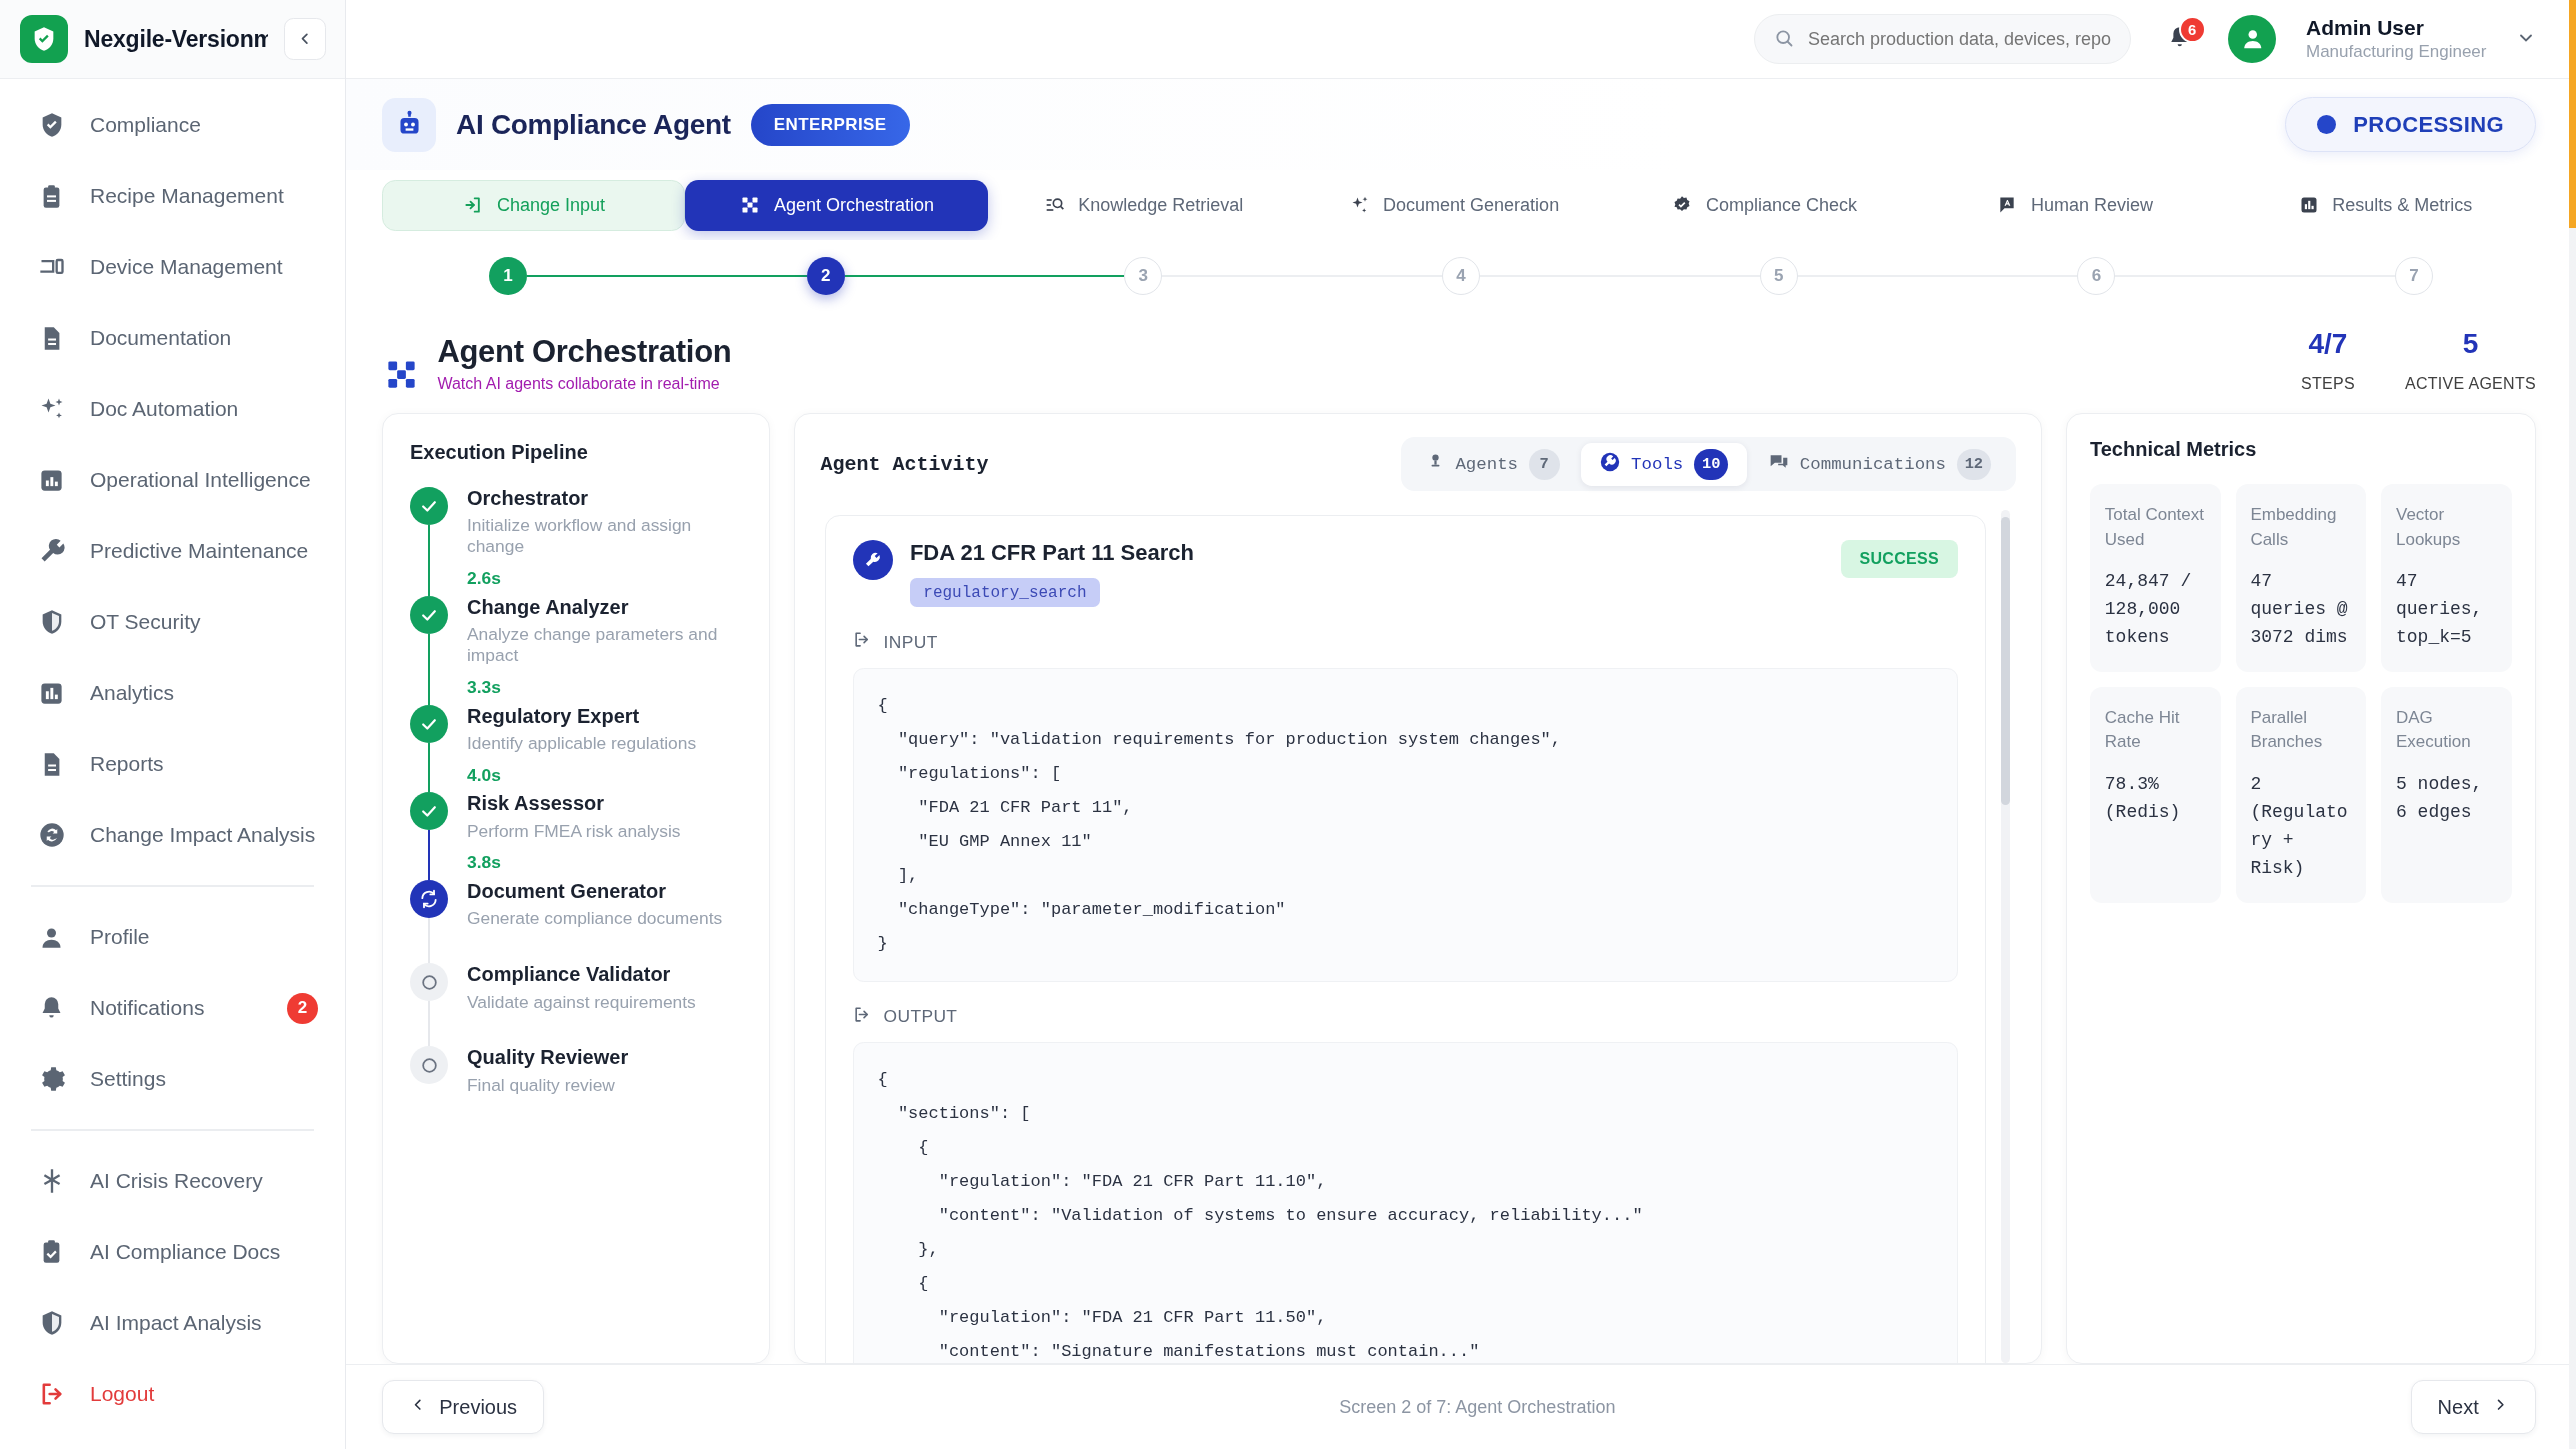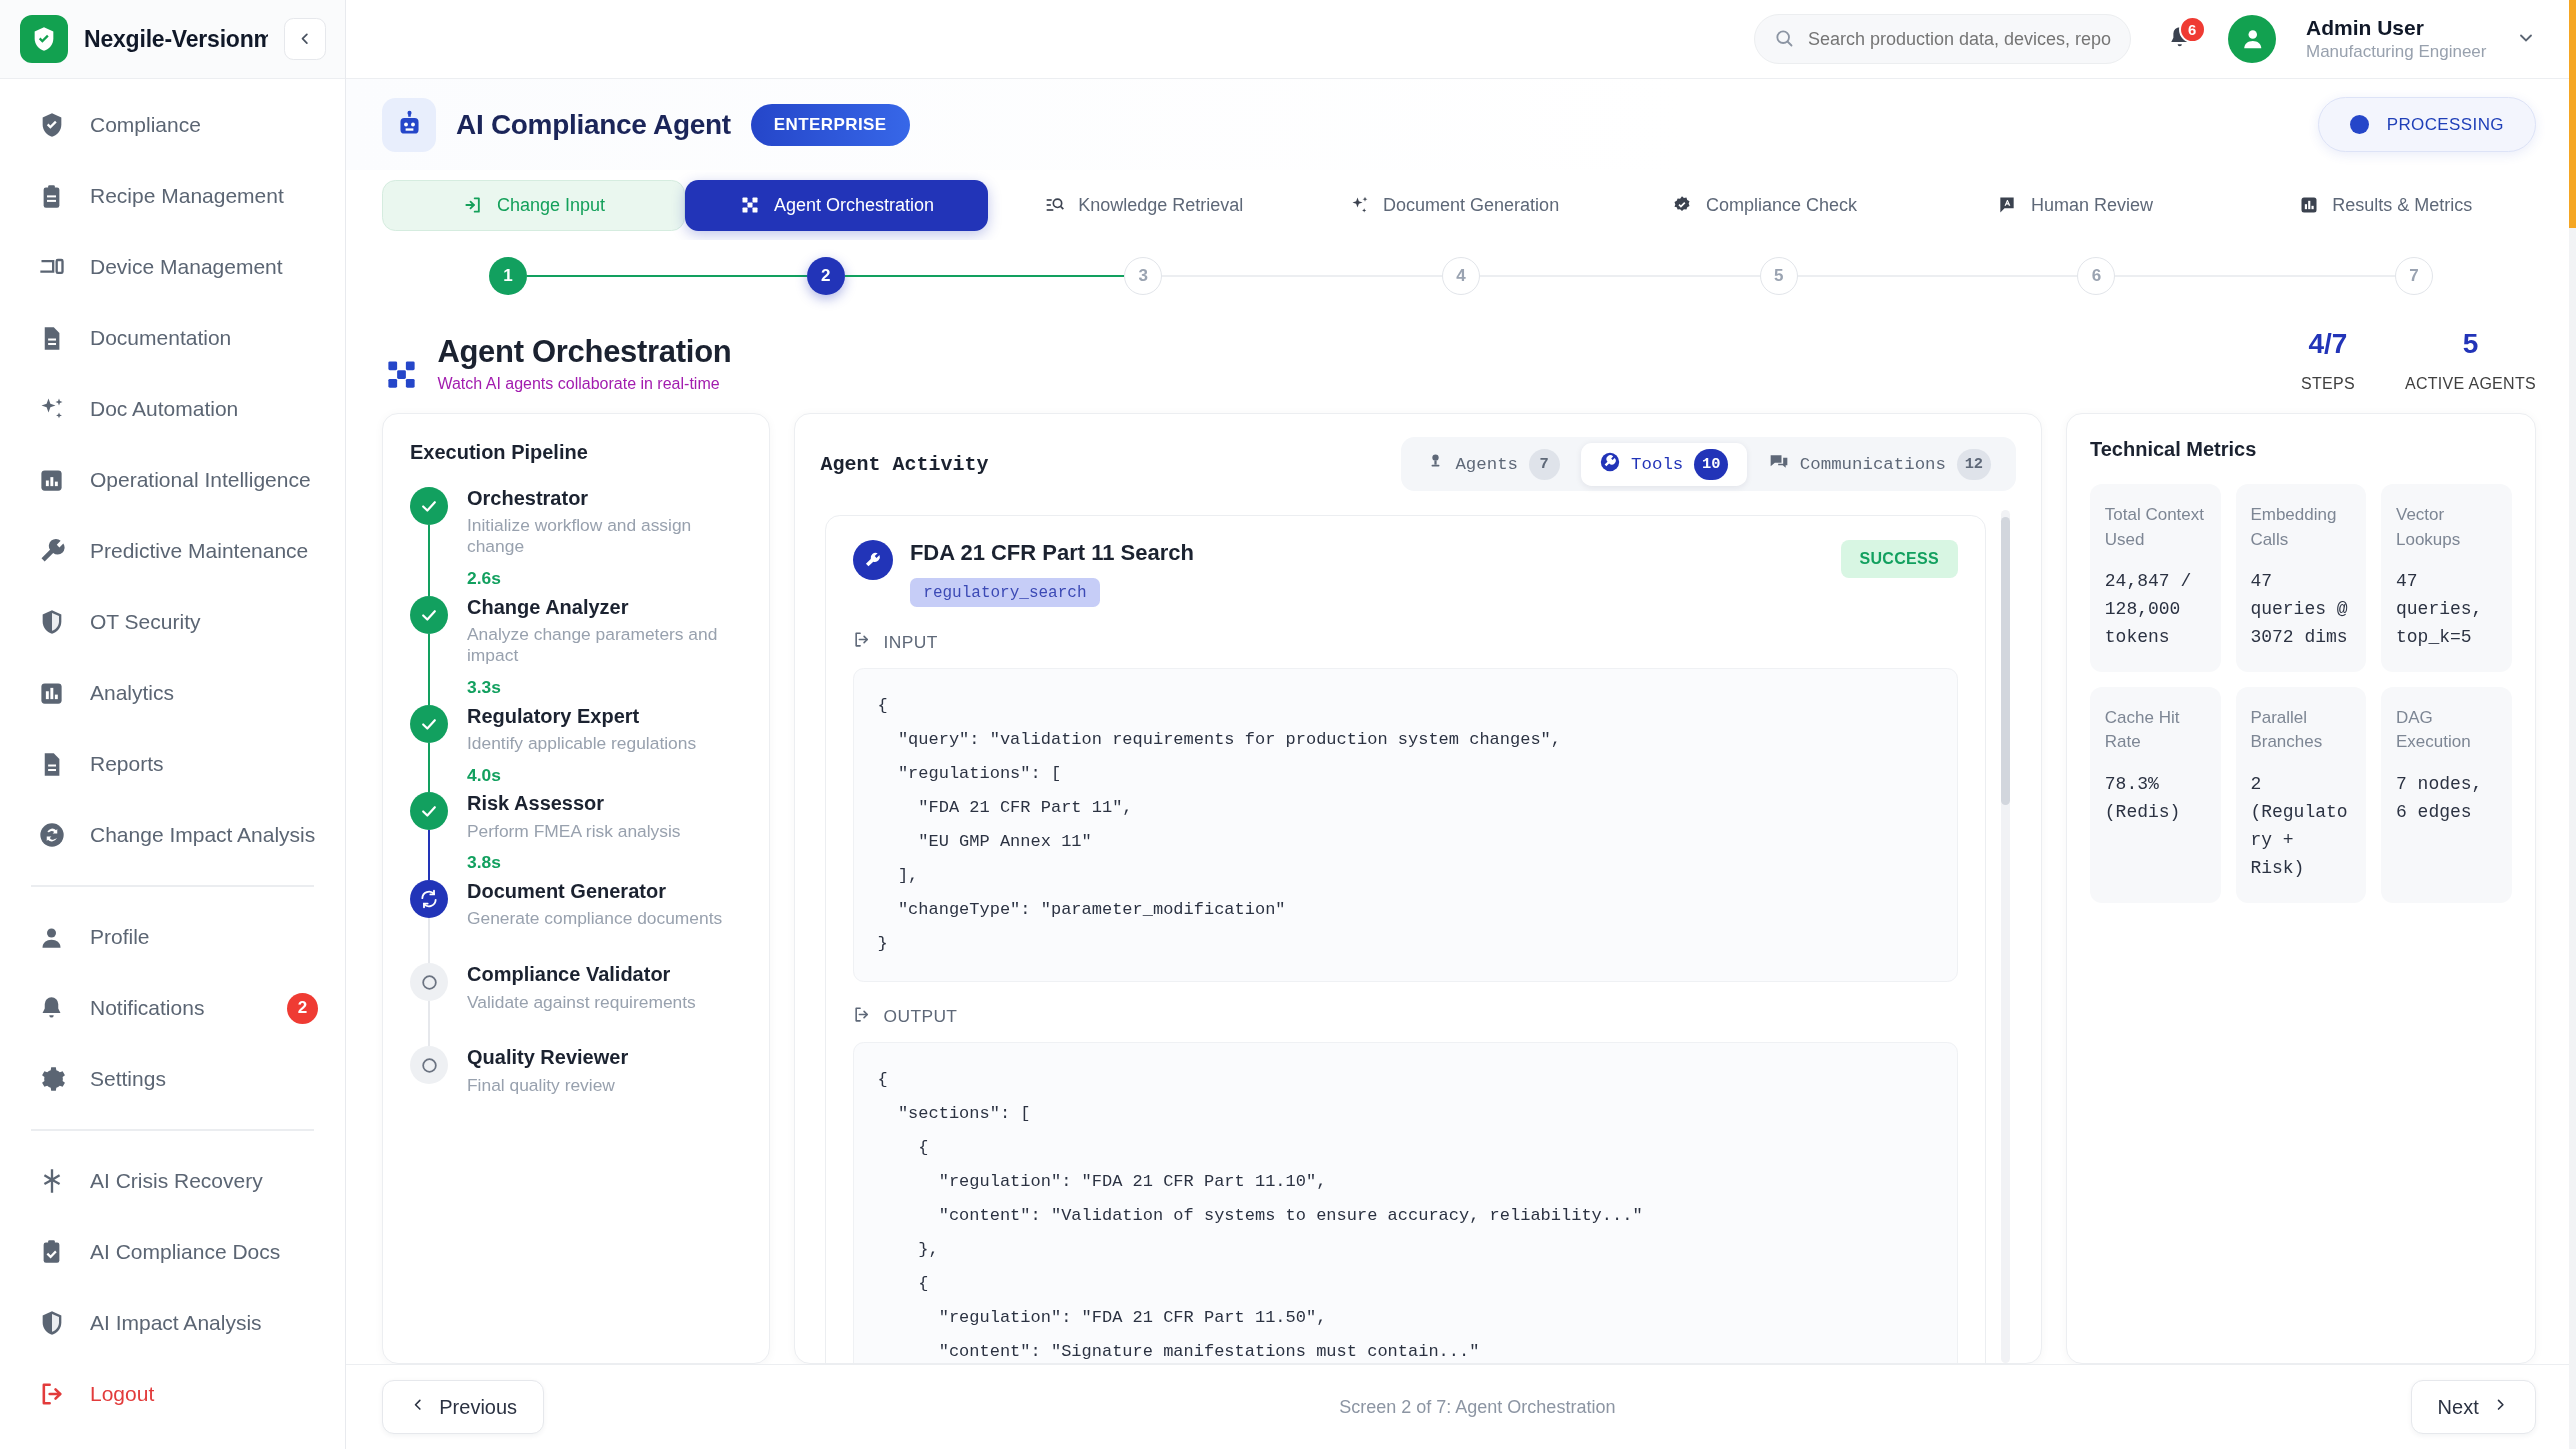--- a/index.html
+++ b/index.html
@@ -106,21 +106,21 @@
     color: #fff; font-size: 17px; font-weight: 700; letter-spacing: 0.4px;
     display: flex; align-items: center; justify-content: center;
   }
   .status-pill {
     margin-left: auto; height: 55px; padding: 0 31px; border-radius: 27.5px;
     background: #f3f5fd; border: 1.3px solid #dde3f7;
     display: flex; align-items: center; gap: 17.4px;
     box-shadow: 0 2.7px 12px rgba(40,70,200,0.10);
   }
   .status-dot { width: 19px; height: 19px; border-radius: 50%; background: #2546c9; }
-  .status-text { font-size: 17px; font-weight: 400; color: #1f3fb8; letter-spacing: 0.4px; }
+  .status-text { font-size: 22px; font-weight: 700; color: #1f3fb8; letter-spacing: 0.4px; }
 
   
   .tabs-row {
     height: 70px; display: flex; align-items: center; gap: 0;
     padding: 0 36px; background: #fff;
   }
   .tab {
     flex: 1; height: 51px; border-radius: 13.4px;
     display: flex; align-items: center; justify-content: center; gap: 12px;
     font-size: 18px; color: #5e6878; cursor: pointer;
@@ -877,21 +877,21 @@
           <div class="metric">
             <div class="metric-lbl">Cache Hit Rate</div>
             <div class="metric-val">78.3% (Redis)</div>
           </div>
           <div class="metric">
             <div class="metric-lbl">Parallel Branches</div>
             <div class="metric-val">2 (Regulatory + Risk)</div>
           </div>
           <div class="metric">
             <div class="metric-lbl">DAG Execution</div>
-            <div class="metric-val">7 nodes, 6 edges</div>
+            <div class="metric-val">5 nodes, 6 edges</div>
           </div>
         </div>
       </section>
     </div>
 
     <div class="bottombar">
       <div class="nav-btn">
         <span><svg width="17.4" height="17.4" viewBox="0 0 24 24" fill="none" stroke="#2b3242" stroke-width="2.2" stroke-linecap="round" stroke-linejoin="round">
               <polyline points="15 18 9 12 15 6"></polyline>
             </svg></span>

